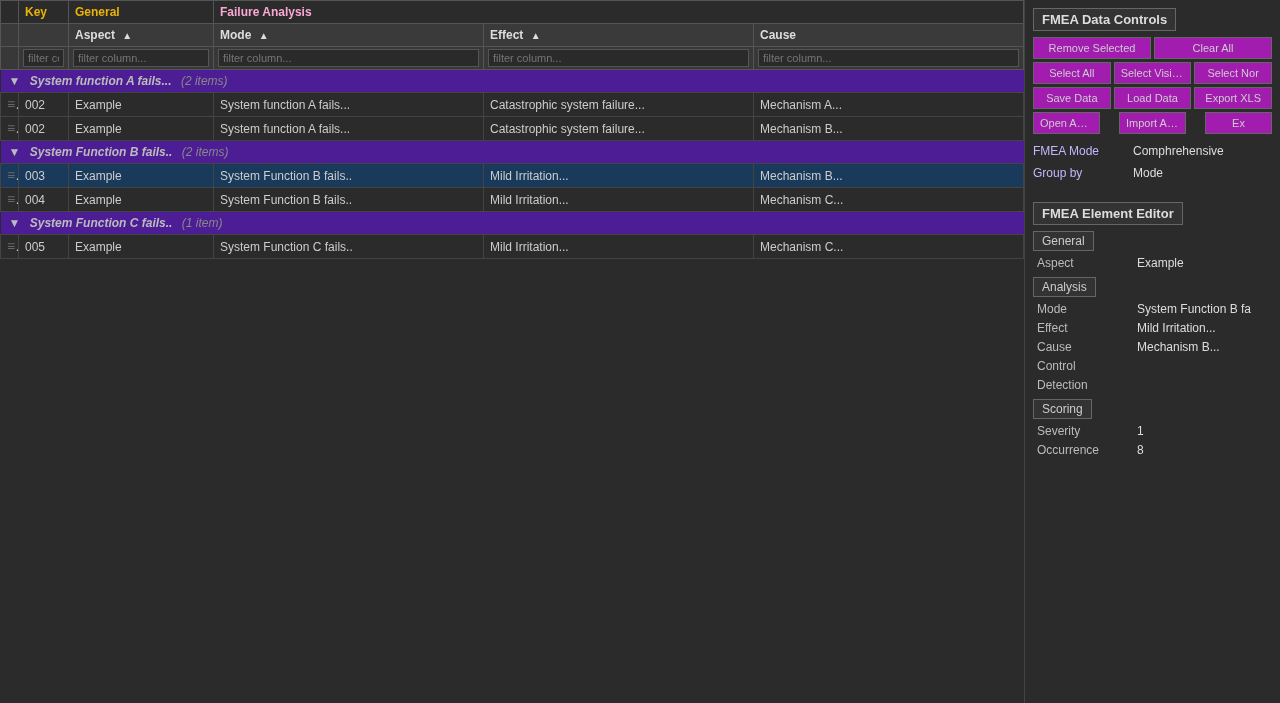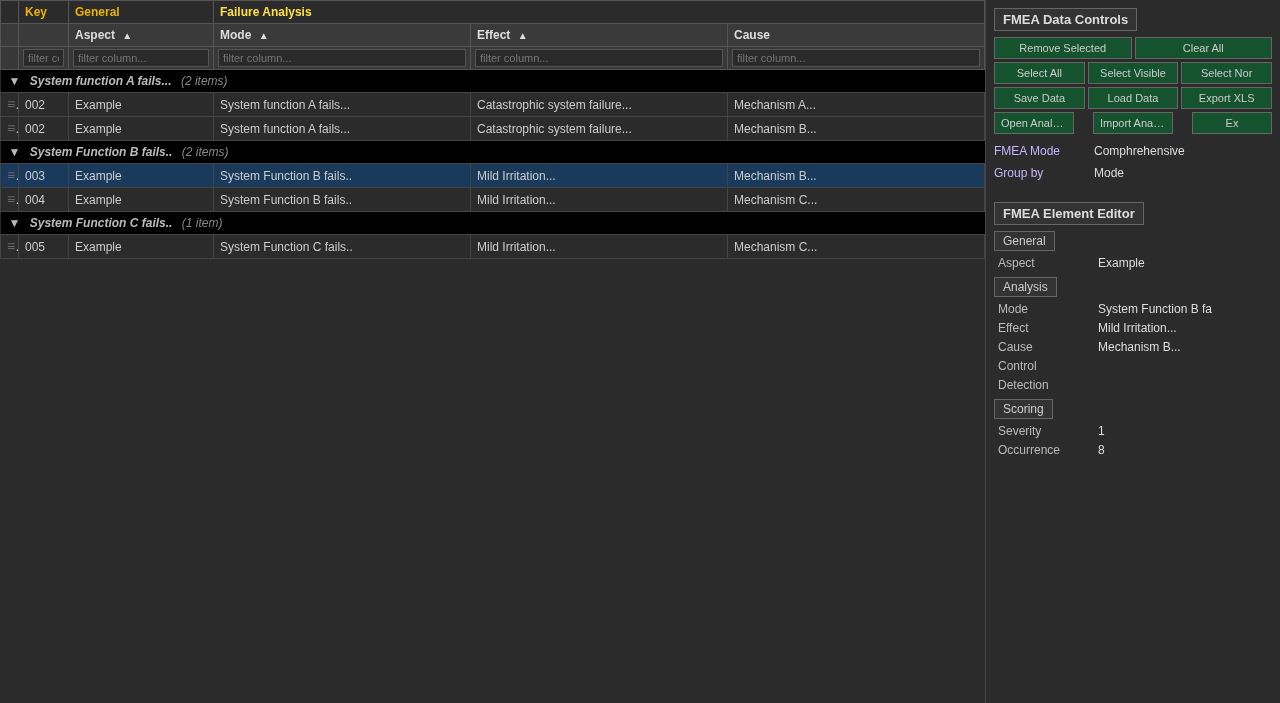--- a/index.html
+++ b/index.html
@@ -17,21 +17,21 @@
     #left-panel {
       flex: 1;
       display: flex;
       flex-direction: column;
       overflow: hidden;
       background: #2b2b2b;
     }
 
     
     #right-panel {
-      width: 295px;
+      width: 256px;
       background: #2b2b2b;
       border-left: 1px solid #444;
       display: flex;
       flex-direction: column;
       overflow-y: auto;
       padding: 8px;
     }
 
     
     .table-container {
@@ -58,21 +58,21 @@
       position: relative;
     }
 
     thead tr.header-top th {
       background: #2b2b2b;
       border-bottom: 1px solid #555;
       color: #eab308;
     }
 
     thead tr.header-top th.section-header {
-      color: #fde047;
+      color: #f9a8d4;
       font-weight: bold;
     }
 
     thead tr.filter-row th {
       padding: 2px 4px;
       background: #383838;
     }
 
     thead tr.filter-row input {
       width: 100%;
@@ -83,21 +83,21 @@
       font-size: 11px;
     }
 
     .col-sort-arrow {
       font-size: 10px;
       margin-left: 4px;
     }
 
     
     tr.group-row td {
-      background: #000000;
+      background: #4c1d95;
       color: #bbb;
       padding: 4px 8px;
       font-style: italic;
     }
 
     tr.group-row td .group-toggle {
       margin-right: 6px;
       cursor: pointer;
     }
 
@@ -151,21 +151,21 @@
       font-size: 13px;
       font-weight: bold;
       border: 1px solid #666;
       padding: 3px 8px;
       margin-bottom: 6px;
       display: inline-block;
       background: #333;
     }
 
     .ctrl-btn {
-      background: #14532d;
+      background: #a21caf;
       border: 1px solid #666;
       color: #ccc;
       padding: 4px 6px;
       cursor: pointer;
       font-size: 11px;
       text-align: center;
       white-space: nowrap;
       overflow: hidden;
       text-overflow: ellipsis;
     }

